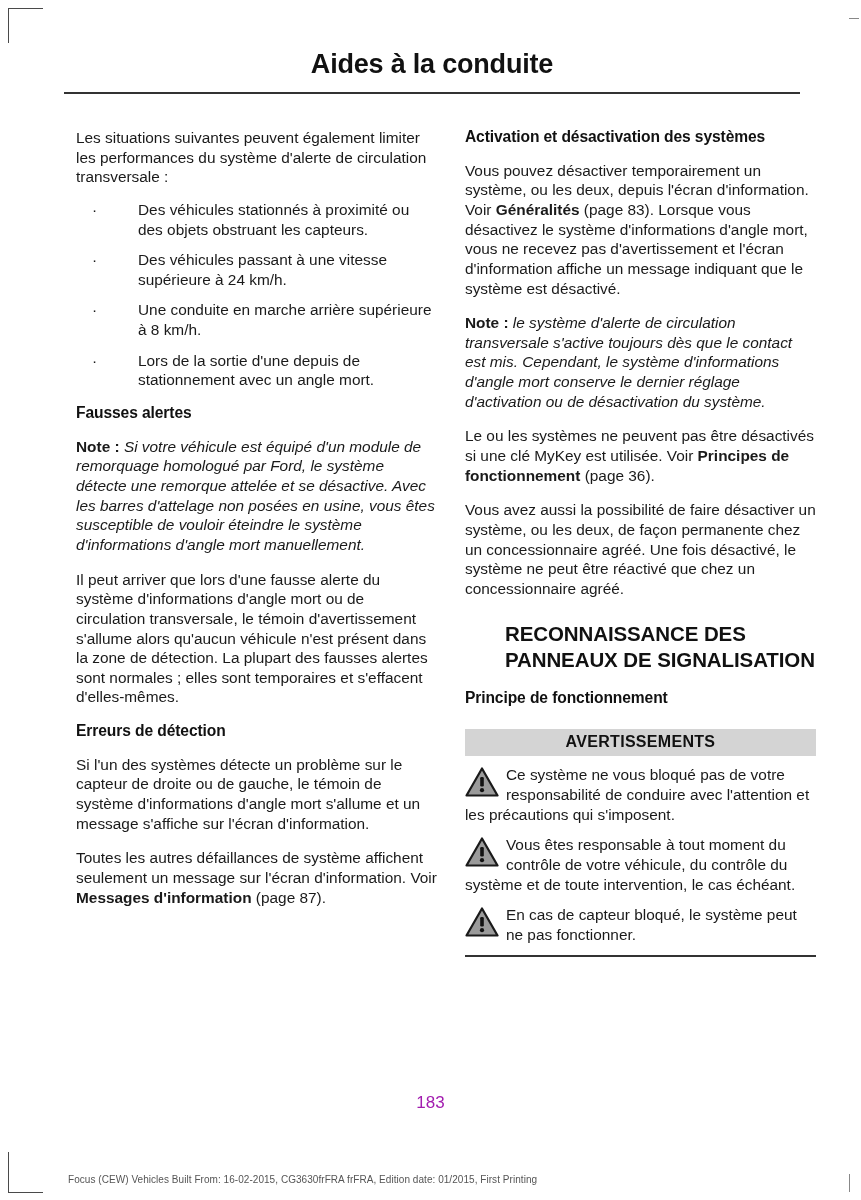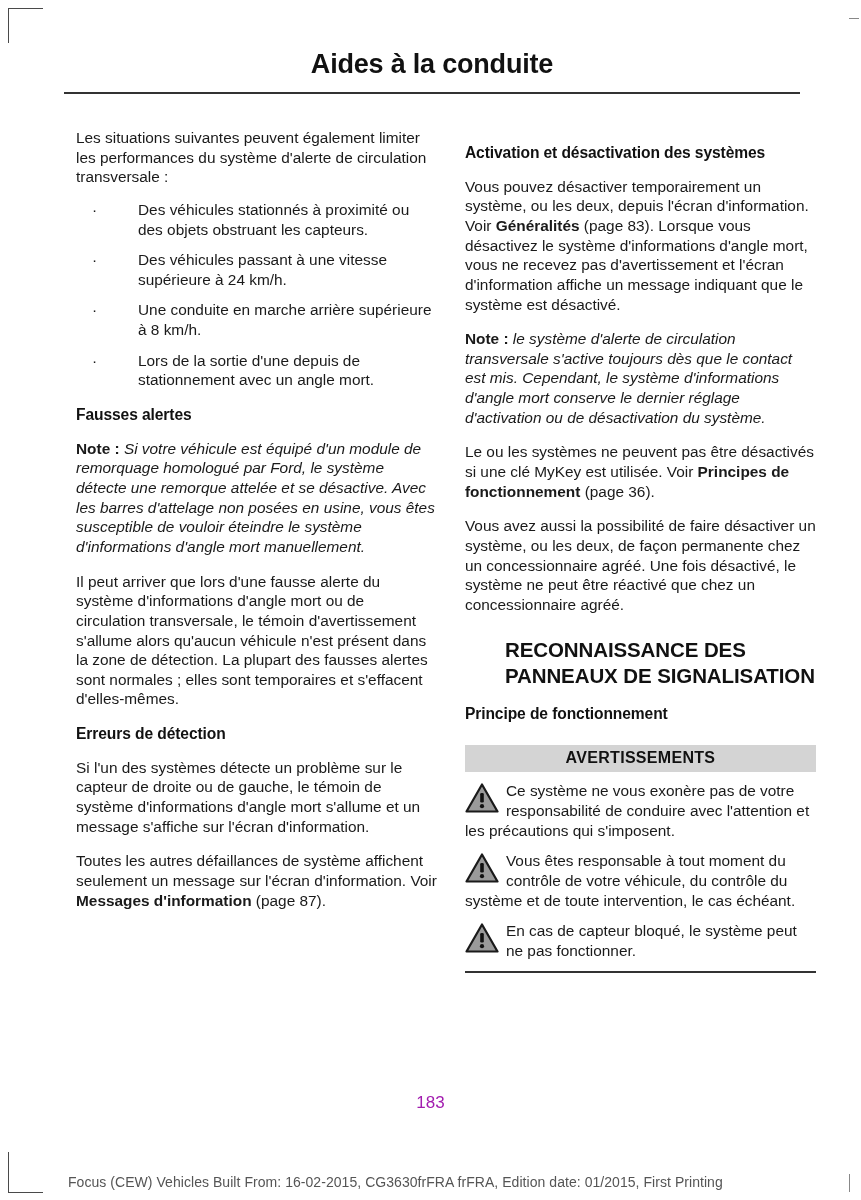--- a/index.html
+++ b/index.html
@@ -93,21 +93,21 @@
     line-height: 1.275;
     margin-bottom: 15px;
     color: #1a1a1a;
   }
   .body-text.tight { margin-bottom: 13px; }
 
   .sub-head {
     font-size: 15.6px;
     font-weight: bold;
     line-height: 1.2;
-    margin-top: 16px;
+    margin-top: 0;
     margin-bottom: 14px;
     letter-spacing: -0.1px;
     color: #111;
   }
 
   .section-head {
     font-size: 20.5px;
     font-weight: bold;
     line-height: 1.28;
     text-transform: uppercase;
@@ -192,21 +192,21 @@
     width: 861px;
     text-align: center;
     font-size: 17px;
     font-weight: normal;
     color: #a21caf;
   }
   .footer-line {
     position: absolute;
     left: 68px;
     top: 1174px;
-    font-size: 14px;
+    font-size: 10px;
     color: #555;
     letter-spacing: 0.05px;
     white-space: nowrap;
   }
 </style>
 </head>
 <body>
 
 <div class="crop-mark crop-tl"></div>
 <div class="crop-mark crop-bl"></div>
@@ -289,21 +289,21 @@
       <div class="warning-head">AVERTISSEMENTS</div>
 
       <p class="warning-item">
         <span class="tri">
           <svg class="tri-svg" width="34" height="30" viewBox="0 0 34 30" aria-hidden="true">
             <path d="M17 1.5 L32.5 28.5 L1.5 28.5 Z" fill="#9a9a9a" stroke="#1a1a1a" stroke-width="2.2" stroke-linejoin="round"></path>
             <rect x="15.2" y="10" width="3.6" height="9.5" rx="1.3" fill="#111"></rect>
             <circle cx="17" cy="23.2" r="2.1" fill="#111"></circle>
           </svg>
         </span>
-        <span>Ce système ne vous exonère pas de votre responsabilité de conduire avec l'attention et les précautions qui s'imposent.</span>
+        <span>Ce système ne vous bloqué pas de votre responsabilité de conduire avec l'attention et les précautions qui s'imposent.</span>
       </p>
 
       <p class="warning-item">
         <span class="tri">
           <svg class="tri-svg" width="34" height="30" viewBox="0 0 34 30" aria-hidden="true">
             <path d="M17 1.5 L32.5 28.5 L1.5 28.5 Z" fill="#9a9a9a" stroke="#1a1a1a" stroke-width="2.2" stroke-linejoin="round"></path>
             <rect x="15.2" y="10" width="3.6" height="9.5" rx="1.3" fill="#111"></rect>
             <circle cx="17" cy="23.2" r="2.1" fill="#111"></circle>
           </svg>
         </span>

